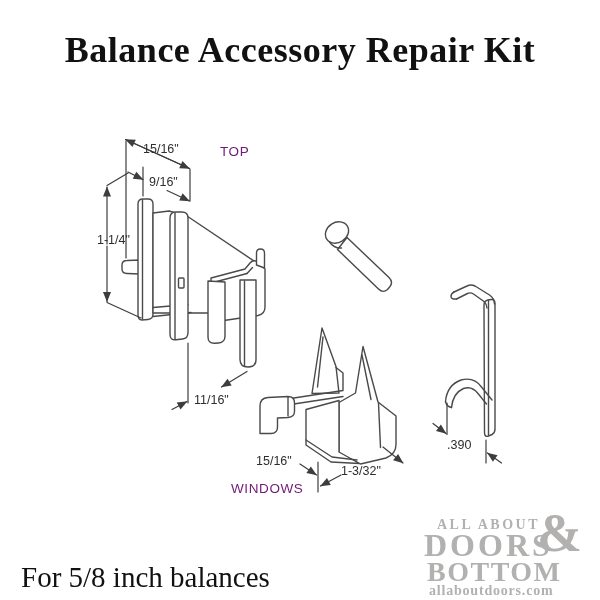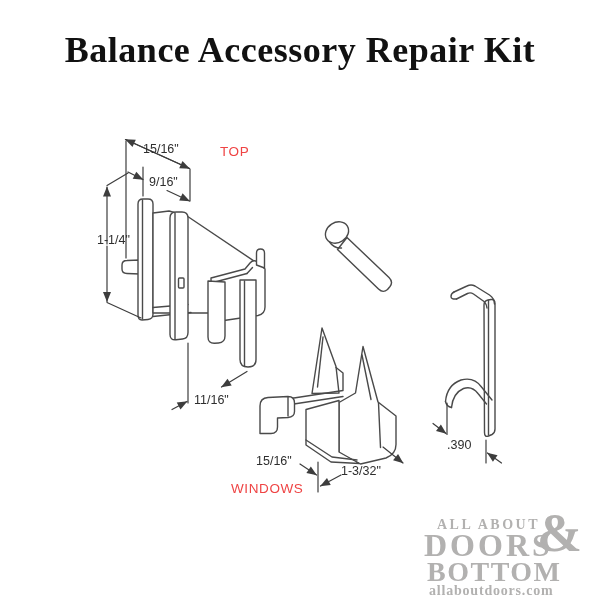--- a/index.html
+++ b/index.html
@@ -4,21 +4,21 @@
 <style>
   html,body{margin:0;padding:0;background:#fff;}
   .stage{position:relative;width:600px;height:600px;background:#fff;overflow:hidden;
          font-family:"Liberation Serif",serif;margin-top:16px;}
   .title{position:absolute;top:13px;left:0;width:600px;text-align:center;
          font-size:36px;font-weight:bold;color:#111;letter-spacing:.5px;white-space:nowrap;}
   svg.linework{position:absolute;left:0;top:0;width:600px;height:600px;}
   .dim{position:absolute;font-family:"Liberation Sans",sans-serif;font-size:12.5px;
        color:#2e2e2e;white-space:nowrap;}
   .partlabel{position:absolute;font-family:"Liberation Sans",sans-serif;font-size:13.5px;
-       color:#ef4444;letter-spacing:.6px;white-space:nowrap;}
+       color:#701a75;letter-spacing:.6px;white-space:nowrap;}
   .foot{position:absolute;left:21px;color:#111;font-size:29px;white-space:nowrap;}
   .foot.l1{top:509px;}
   .foot.l2{top:545px;}
   .logo span{position:absolute;color:#b2b1b0;font-weight:bold;white-space:nowrap;
        font-family:"Liberation Serif",serif;}
   .lg-top{left:437px;top:501px;font-size:14px;letter-spacing:2.5px;}
   .lg-amp{left:537px;top:486px;font-size:54px;letter-spacing:0;}
   .lg-mid{left:424px;top:511px;font-size:32px;letter-spacing:3px;}
   .lg-bot{left:427px;top:540px;font-size:28px;letter-spacing:1.5px;}
   .lg-web{left:429px;top:567px;font-size:14px;letter-spacing:.8px;}
@@ -125,20 +125,21 @@
   <span class="dim" style="left:97px;top:217px;">1-1/4"</span>
   <span class="dim" style="left:194px;top:377px;">11/16"</span>
   <span class="partlabel" style="left:220px;top:128px;">TOP</span>
 
   <span class="dim" style="left:256px;top:438px;">15/16"</span>
   <span class="dim" style="left:341px;top:448px;">1-3/32"</span>
   <span class="partlabel" style="left:231px;top:465px;">WINDOWS</span>
 
   <span class="dim" style="left:447px;top:422px;">.390</span>
 
+  <div class="foot l2">For 5/8 inch balances</div>
 
   <div class="logo">
     <span class="lg-top">ALL ABOUT</span>
     <span class="lg-amp">&amp;</span>
     <span class="lg-mid">DOORS</span>
     <span class="lg-bot">BOTTOM</span>
     <span class="lg-web">allaboutdoors.com</span>
   </div>
 
 </div>

